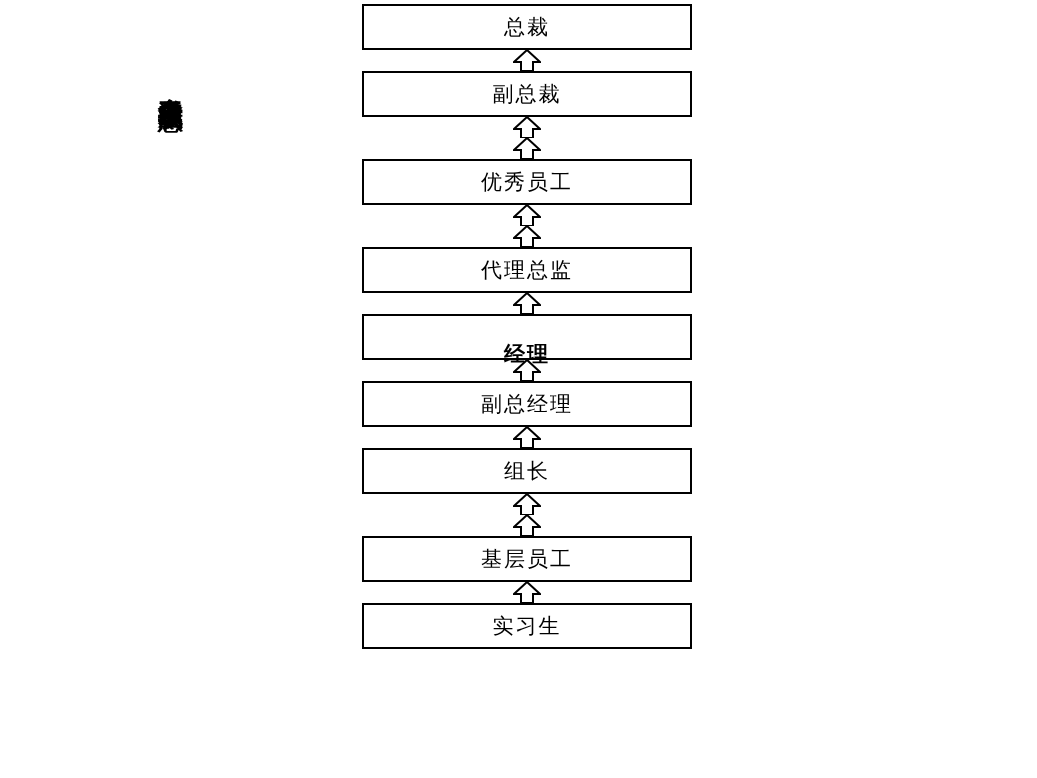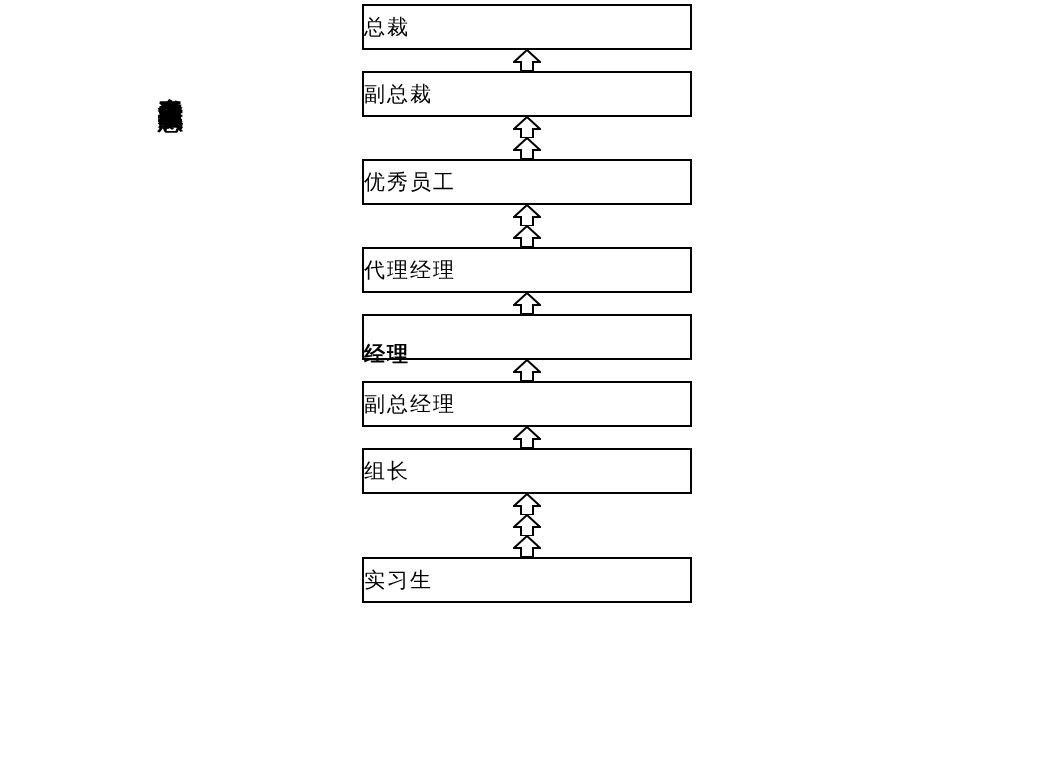--- a/index.html
+++ b/index.html
@@ -43,21 +43,21 @@
   }
   .rung {
     position: relative;
     box-sizing: border-box;
     width: 330px;
     height: 46px;
     border: 2px solid #000000;
     background: #ffffff;
     display: flex;
     align-items: center;
-    justify-content: flex-start;
+    justify-content: center;
   }
   .rung-label {
     font-size: 21px;
     color: #000000;
     letter-spacing: 2px;
     line-height: 1;
   }
   .rung.emphasis .rung-label {
     font-weight: bold;
     margin-top: 35px;
@@ -126,21 +126,21 @@
         </div>
       </div>
       <div class="arrow-gap">
         <div class="arrow-up">
           <svg width="28" height="21" viewBox="0 0 28 21" xmlns="http://www.w3.org/2000/svg">
             <polygon points="14,0 27,12 20,12 20,21 8,21 8,12 1,12" fill="#ffffff" stroke="#000000" stroke-width="2" stroke-linejoin="miter"></polygon>
           </svg>
         </div>
       </div>
       <div class="rung">
-        <span class="rung-label">代理经理</span>
+        <span class="rung-label">代理总监</span>
       </div>
       <div class="arrow-gap">
         <div class="arrow-up">
           <svg width="28" height="21" viewBox="0 0 28 21" xmlns="http://www.w3.org/2000/svg">
             <polygon points="14,0 27,12 20,12 20,21 8,21 8,12 1,12" fill="#ffffff" stroke="#000000" stroke-width="2" stroke-linejoin="miter"></polygon>
           </svg>
         </div>
       </div>
       <div class="rung emphasis">
         <span class="rung-label">经理</span>
@@ -172,20 +172,23 @@
           </svg>
         </div>
       </div>
       <div class="arrow-gap">
         <div class="arrow-up">
           <svg width="28" height="21" viewBox="0 0 28 21" xmlns="http://www.w3.org/2000/svg">
             <polygon points="14,0 27,12 20,12 20,21 8,21 8,12 1,12" fill="#ffffff" stroke="#000000" stroke-width="2" stroke-linejoin="miter"></polygon>
           </svg>
         </div>
       </div>
+      <div class="rung">
+        <span class="rung-label">基层员工</span>
+      </div>
       <div class="arrow-gap">
         <div class="arrow-up">
           <svg width="28" height="21" viewBox="0 0 28 21" xmlns="http://www.w3.org/2000/svg">
             <polygon points="14,0 27,12 20,12 20,21 8,21 8,12 1,12" fill="#ffffff" stroke="#000000" stroke-width="2" stroke-linejoin="miter"></polygon>
           </svg>
         </div>
       </div>
       <div class="rung">
         <span class="rung-label">实习生</span>
       </div>

